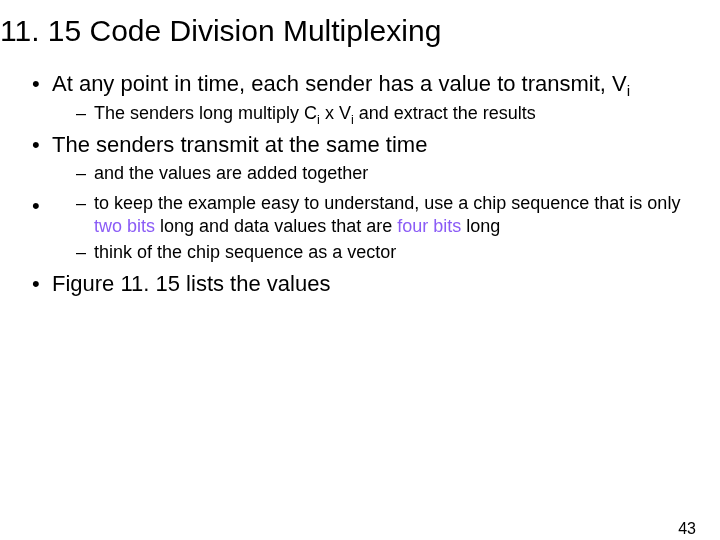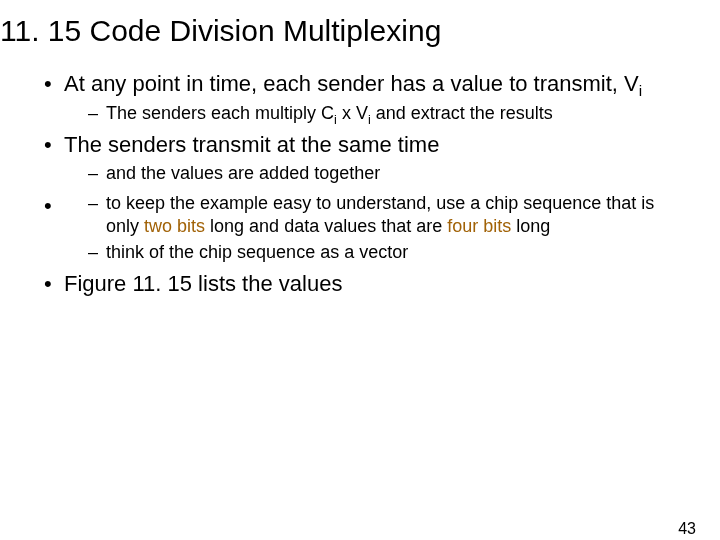--- a/index.html
+++ b/index.html
@@ -20,21 +20,21 @@
   }
   .title {
     text-align: left;
     font-size: 30px;
     font-weight: 400;
     margin-top: 14px;
     margin-bottom: 22px;
   }
   ul.top {
     list-style: none;
-    margin: 16px;
+    margin: 4px;
     padding: 0 22px 0 22px;
   }
   ul.top > li {
     position: relative;
     font-size: 22px;
     line-height: 1.25;
     padding-left: 26px;
     margin-bottom: 2px;
   }
   ul.top > li::before {
@@ -60,42 +60,42 @@
     content: "–";
     position: absolute;
     left: 0;
     top: 0;
   }
   .subsc {
     font-size: 0.7em;
     vertical-align: sub;
     line-height: 0;
   }
-  .red { color: #a16207; }
+  .red { color: #8b5cf6; }
   .pagenum {
     position: absolute;
     right: 24px;
     bottom: 16px;
     font-size: 16px;
   }
 </style>
 </head>
 <body>
 
 <div class="slide">
 
   <div class="title">11. 15  Code Division Multiplexing</div>
 
   <ul class="top">
 
     <li>
       <span>At any point in time, each sender has a value to transmit, V</span><span class="subsc">i</span>
       <ul class="sub">
         <li>
-          <span>The senders each multiply  C</span><span class="subsc">i</span><span> x V</span><span class="subsc">i</span><span>  and extract the results</span>
+          <span>The senders long multiply  C</span><span class="subsc">i</span><span> x V</span><span class="subsc">i</span><span>  and extract the results</span>
         </li>
       </ul>
     </li>
 
     <li>
       <span>The senders transmit at the same time</span>
       <ul class="sub">
         <li>
           <span>and the values are added together</span>
         </li>

